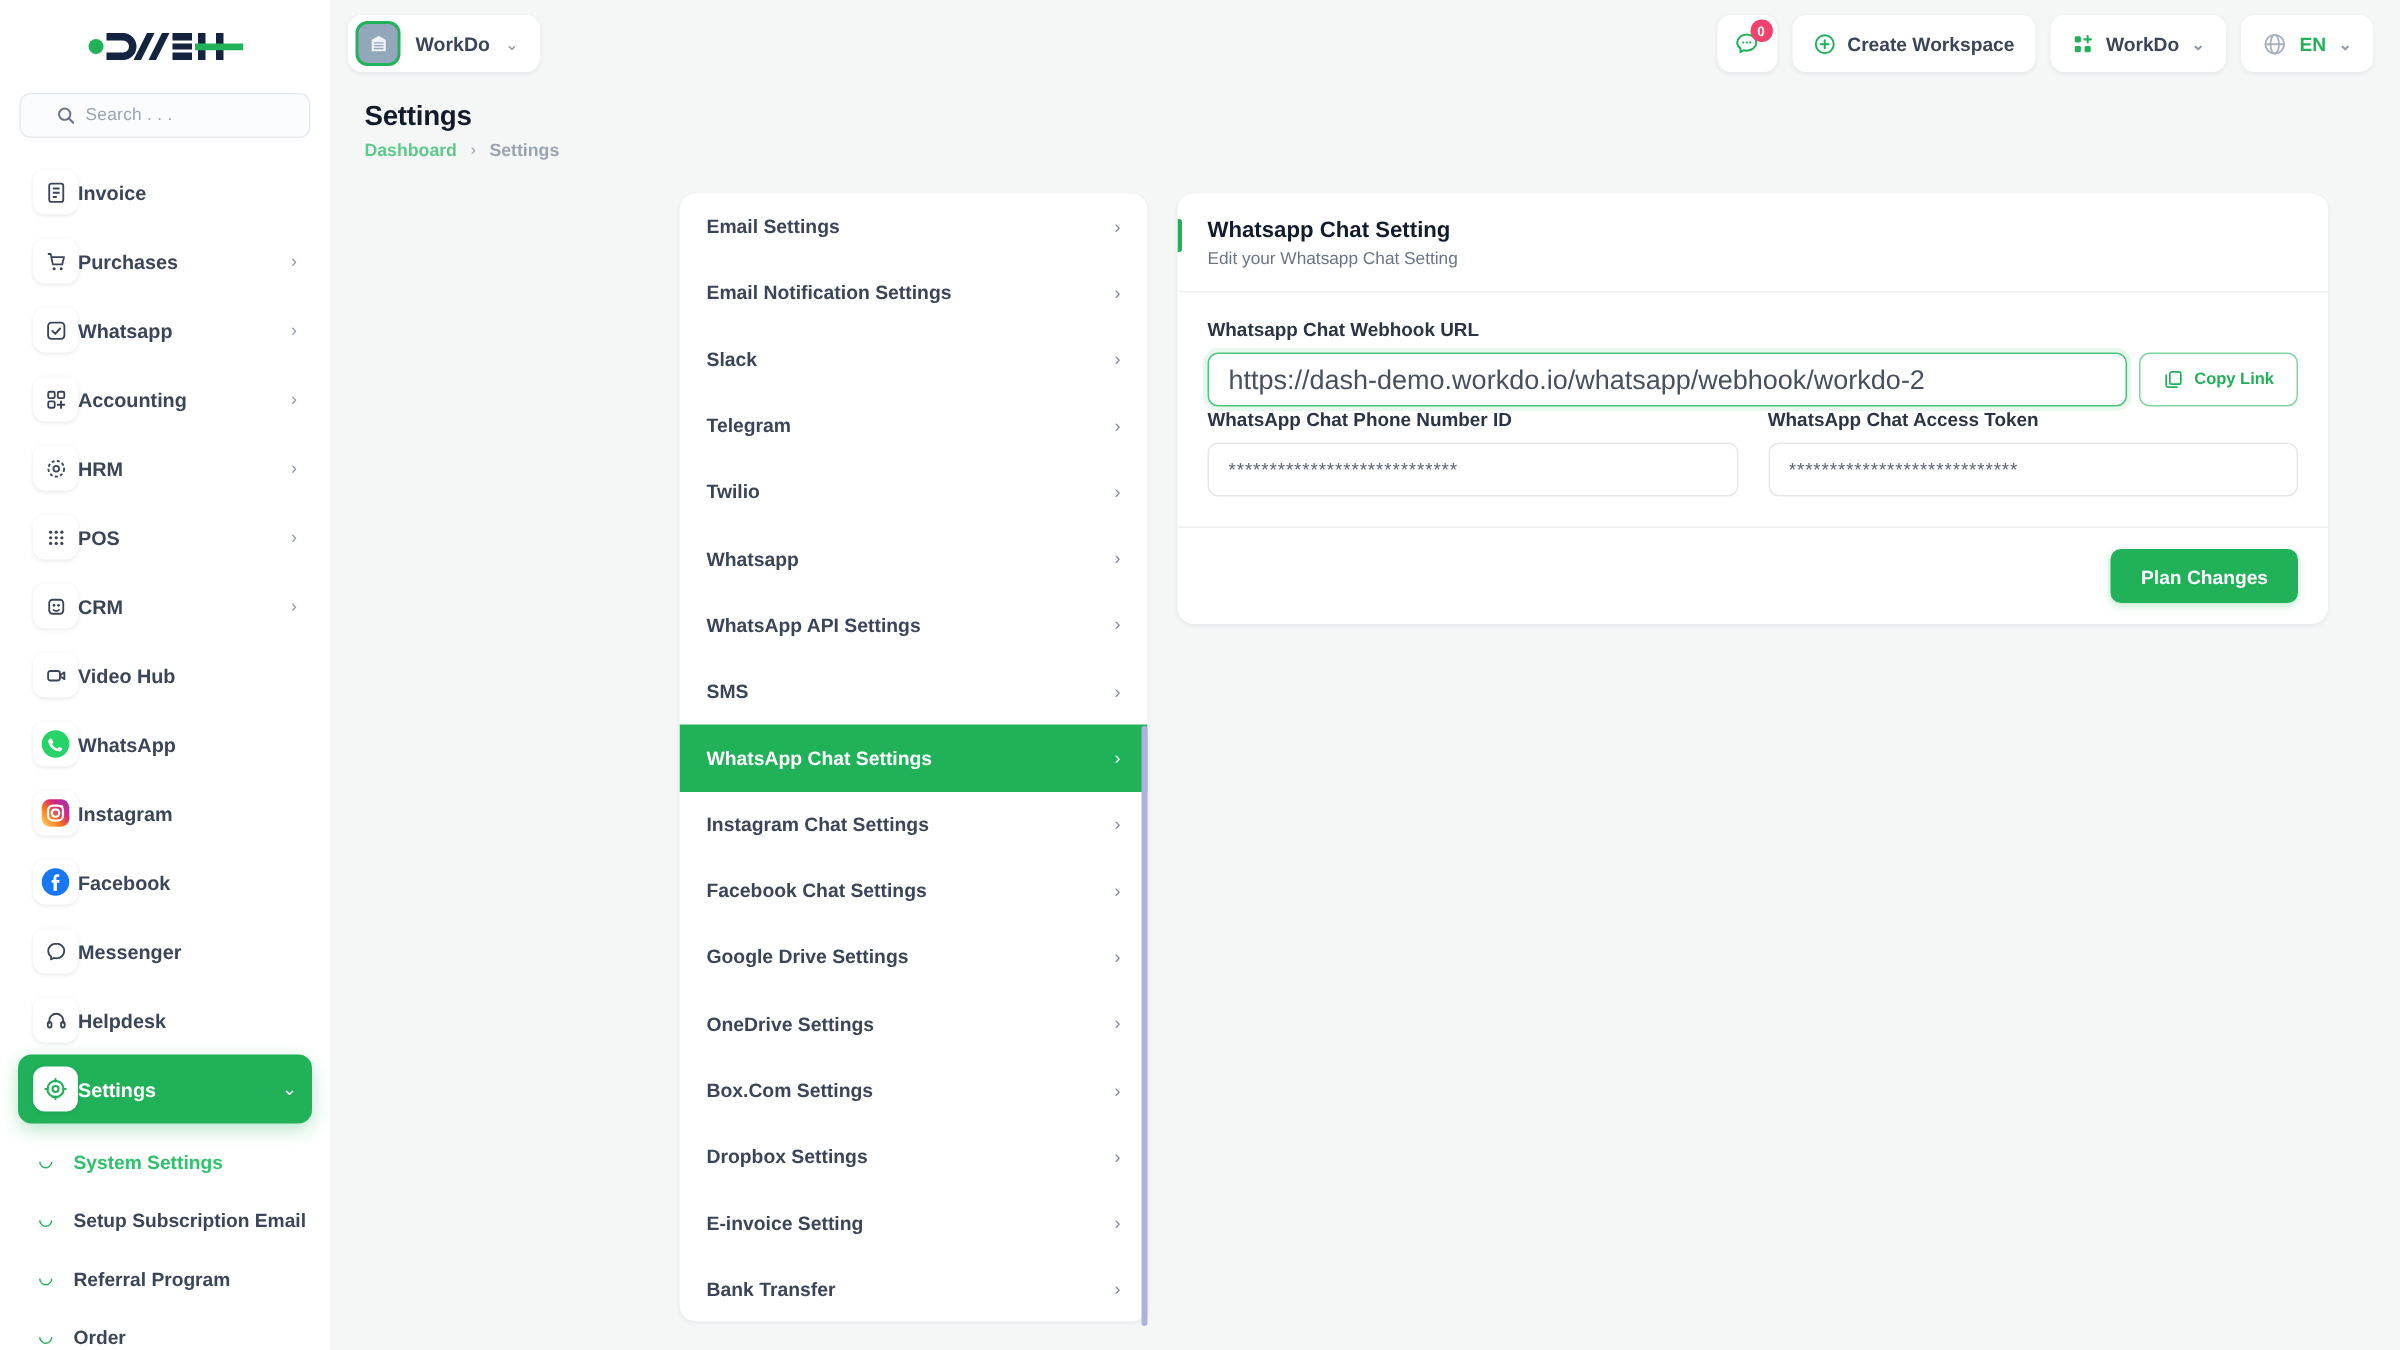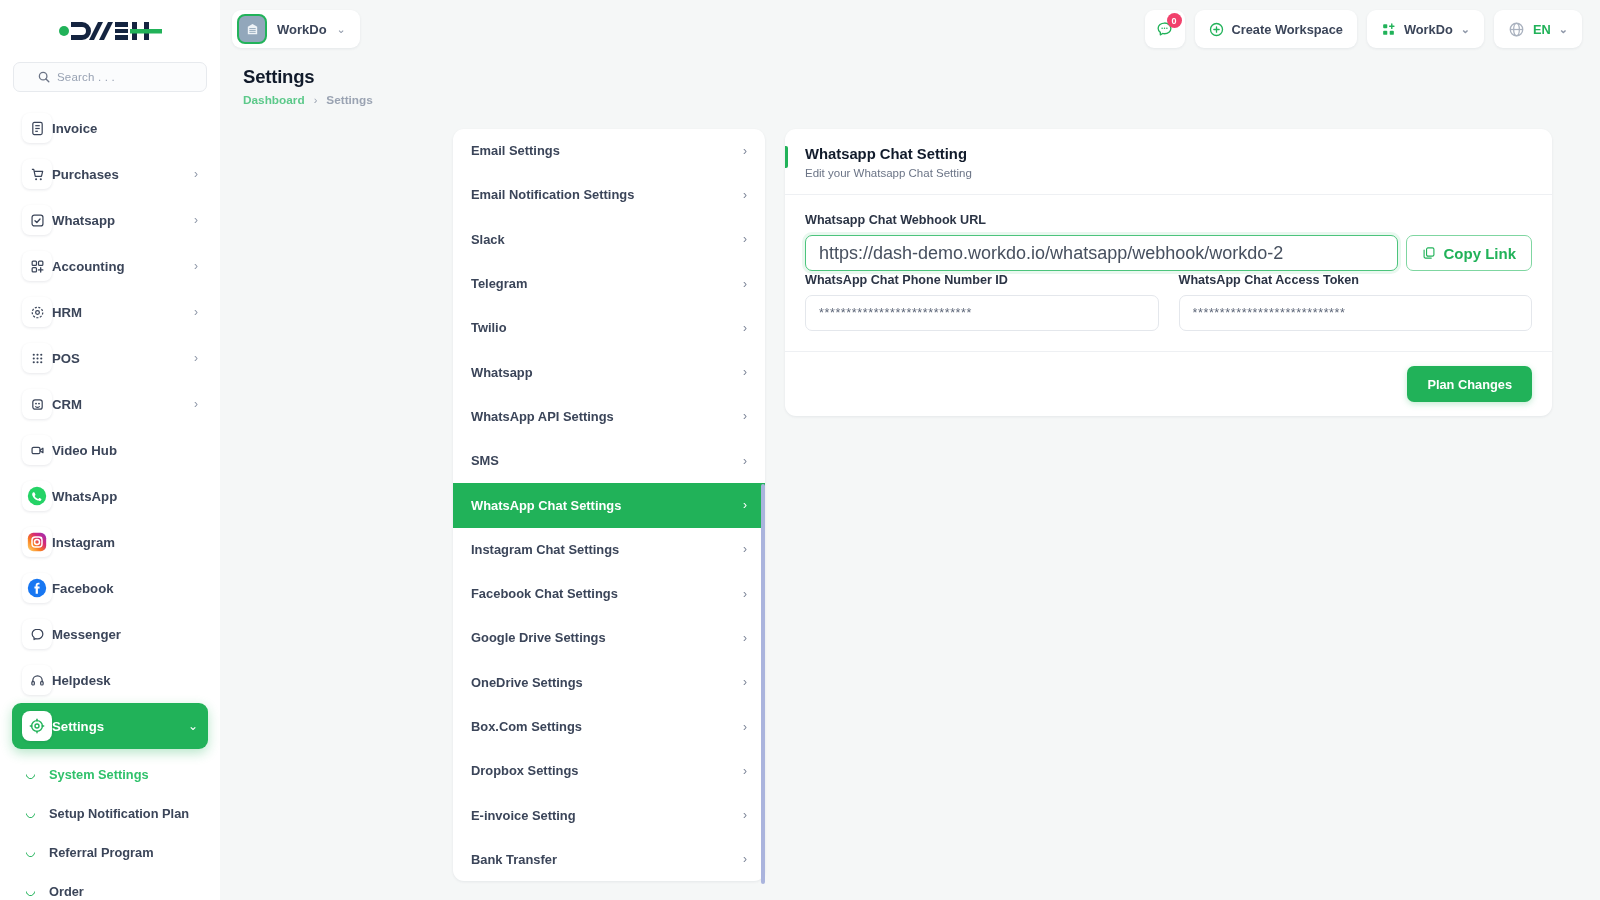--- a/index.html
+++ b/index.html
@@ -143,21 +143,21 @@
   .url-row { display:flex; gap: 8px; align-items: stretch; }
   .url-input {
     flex: 1; height: 36px; border: 1.4px solid #4cc47c; border-radius: 7px;
     background:#fff; padding: 0 13px; font-size: 18px; color:#47505f;
     font-family: "Liberation Sans", sans-serif; outline: none;
     box-shadow: 0 0 0 3px rgba(76,196,124,.12);
   }
   .copy-btn {
     height: 36px; border: 1px solid #7fd6a1; border-radius: 7px; background:#fff;
     display:flex; align-items:center; gap: 7px; padding: 0 15px; cursor:pointer;
-    color:#21b259; font-size: 15px; font-weight: 600; white-space: nowrap;
+    color:#21b259; font-size: 11px; font-weight: 600; white-space: nowrap;
   }
 
   .two-col { display:flex; gap: 20px; margin-top: 2px; }
   .col { flex: 1; }
   .mask-input {
     width: 100%; height: 36px; border: 1px solid #e4e7ec; border-radius: 7px;
     background:#fff; padding: 0 13px; font-size: 12.5px; color:#5d6678;
     letter-spacing: .6px; font-family: "Liberation Sans", sans-serif; outline:none;
   }
   .card-foot { padding: 14px 20px; display:flex; justify-content:flex-end; }
@@ -385,21 +385,21 @@
         <span class="nav-caret">⌄</span>
       </div>
 
       <div class="subnav">
         <div class="sub-item active">
           <span class="sub-dot"></span>
           <span class="sub-label">System Settings</span>
         </div>
         <div class="sub-item">
           <span class="sub-dot"></span>
-          <span class="sub-label">Setup Notification Plan</span>
+          <span class="sub-label">Setup Subscription Email</span>
         </div>
         <div class="sub-item">
           <span class="sub-dot"></span>
           <span class="sub-label">Referral Program</span>
         </div>
         <div class="sub-item">
           <span class="sub-dot"></span>
           <span class="sub-label">Order</span>
         </div>
       </div>

